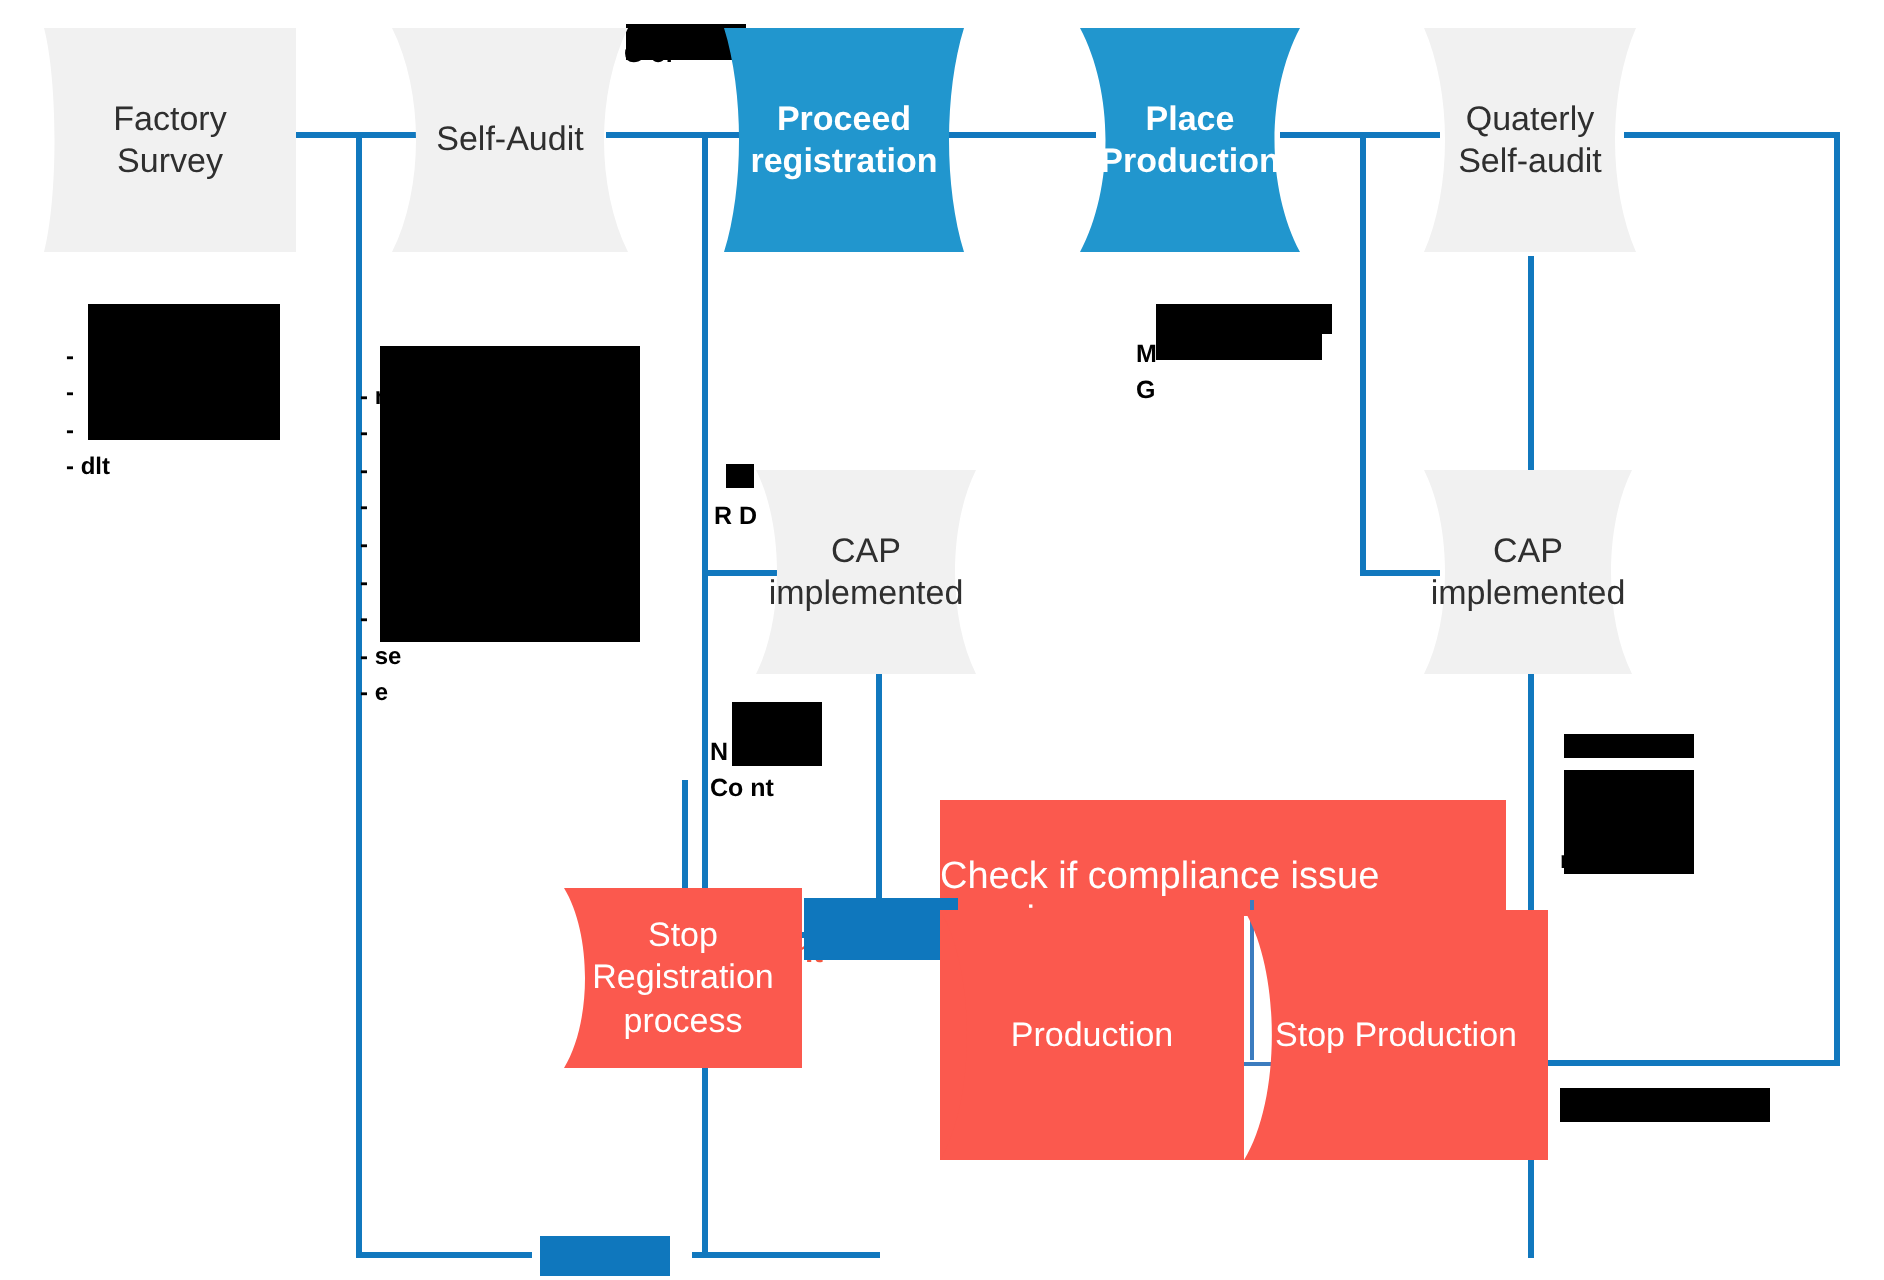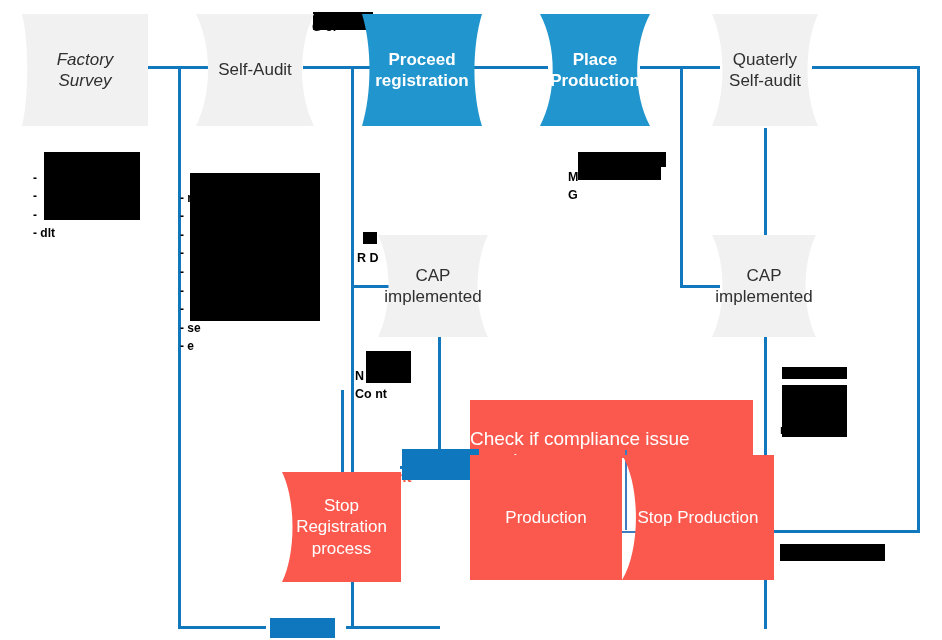--- a/index.html
+++ b/index.html
@@ -190,21 +190,21 @@
 Production</span>
   </div>
 
   <div class="line-thin-v" style="left:625px; top:450px; height:80px; background:#3C7CBF;"></div>
   <div class="line-thin-h" style="left:608px; top:531px; width:36px; background:#3C7CBF;"></div>
 
   <div class="node node-gray" style="left:22px; top:14px; width:126px; height:112px;">
     <svg viewBox="0 0 126 112" preserveAspectRatio="none">
       <path d="M0,0 H126 V112 H0 C7,85 7,27 0,0 Z" fill="#F1F1F1"></path>
     </svg>
-    <span class="node-label" style="white-space:pre-line;font-style:italic;">Factory
+    <span class="node-label" style="white-space:pre-line;">Factory
 Survey</span>
   </div>
 
   <div class="node node-gray" style="left:196px; top:14px; width:118px; height:112px;">
     <svg viewBox="0 0 118 112" preserveAspectRatio="none">
       <path d="M0,0 H118 C102,32 102,80 118,112 H0 C16,80 16,32 0,0 Z" fill="#F1F1F1"></path>
     </svg>
     <span class="node-label" style="white-space:pre-line;">Self-Audit</span>
   </div>
 
@@ -241,21 +241,21 @@
   </div>
 
   <div class="node node-gray" style="left:712px; top:235px; width:104px; height:102px;">
     <svg viewBox="0 0 104 102" preserveAspectRatio="none">
       <path d="M0,0 H104 C90,28 90,74 104,102 H0 C14,74 14,28 0,0 Z" fill="#F1F1F1"></path>
     </svg>
     <span class="node-label" style="white-space:pre-line;">CAP
 implemented</span>
   </div>
 
-  <div class="node node-red" style="left:282px; top:472px; width:119px; height:110px;">
+  <div class="node node-red" style="left:282px; top:444px; width:119px; height:90px;">
     <svg viewBox="0 0 119 110" preserveAspectRatio="none">
       <path d="M0,0 H119 V110 H0 C14,82 14,28 0,0 Z" fill="#FB594E"></path>
     </svg>
     <span class="node-label" style="white-space:pre-line;">Stop
 Registration
 process</span>
   </div>
 
   <div class="note" style="left:312px; top:0px;">
     <span>G        or

